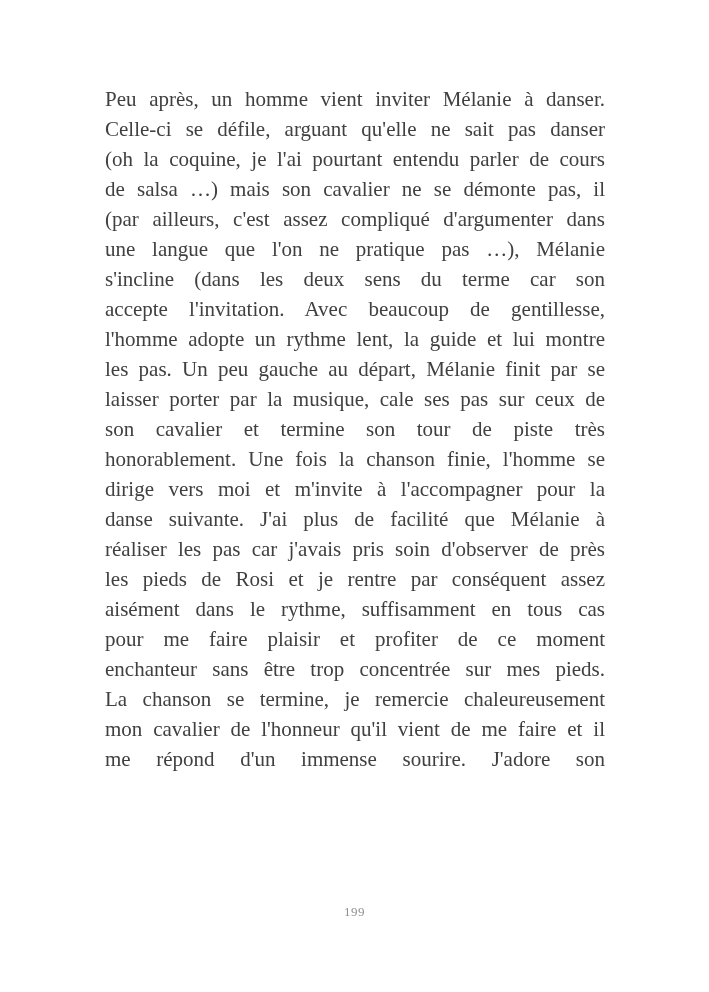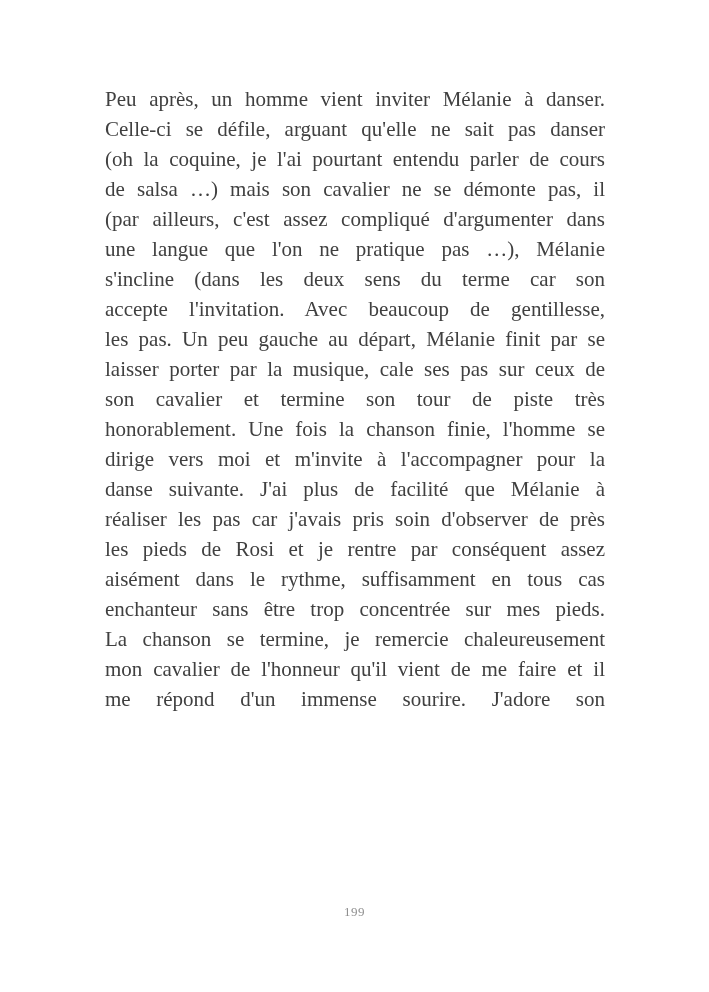--- a/index.html
+++ b/index.html
@@ -64,29 +64,31 @@
   <div class="text-block">
       <div class="para">
         <div class="line j">Peu après, un homme vient inviter Mélanie à danser.</div>
         <div class="line j">Celle-ci se défile, arguant qu'elle ne sait pas danser</div>
         <div class="line j">(oh la coquine, je l'ai pourtant entendu parler de cours</div>
         <div class="line j">de salsa …) mais son cavalier ne se démonte pas, il</div>
         <div class="line j">(par ailleurs, c'est assez compliqué d'argumenter dans</div>
         <div class="line j">une langue que l'on ne pratique pas …), Mélanie</div>
         <div class="line j">s'incline (dans les deux sens du terme car son</div>
         <div class="line j">accepte l'invitation. Avec beaucoup de gentillesse,</div>
+        <div class="line j">l'homme adopte un rythme lent, la guide et lui montre</div>
         <div class="line j">les pas. Un peu gauche au départ, Mélanie finit par se</div>
         <div class="line j">laisser porter par la musique, cale ses pas sur ceux de</div>
         <div class="line j">son cavalier et termine son tour de piste très</div>
         <div class="line j">honorablement. Une fois la chanson finie, l'homme se</div>
         <div class="line j">dirige vers moi et m'invite à l'accompagner pour la</div>
         <div class="line j">danse suivante. J'ai plus de facilité que Mélanie à</div>
         <div class="line j">réaliser les pas car j'avais pris soin d'observer de près</div>
         <div class="line j">les pieds de Rosi et je rentre par conséquent assez</div>
         <div class="line j">aisément dans le rythme, suffisamment en tous cas</div>
+        <div class="line j">pour me faire plaisir et profiter de ce moment</div>
         <div class="line j">enchanteur sans être trop concentrée sur mes pieds.</div>
         <div class="line j">La chanson se termine, je remercie chaleureusement</div>
         <div class="line j">mon cavalier de l'honneur qu'il vient de me faire et il</div>
         <div class="line j">me répond d'un immense sourire. J'adore son</div>
       </div>
     </div>
   <div class="page-number">199</div>
 </div>
 
 </body></html>

